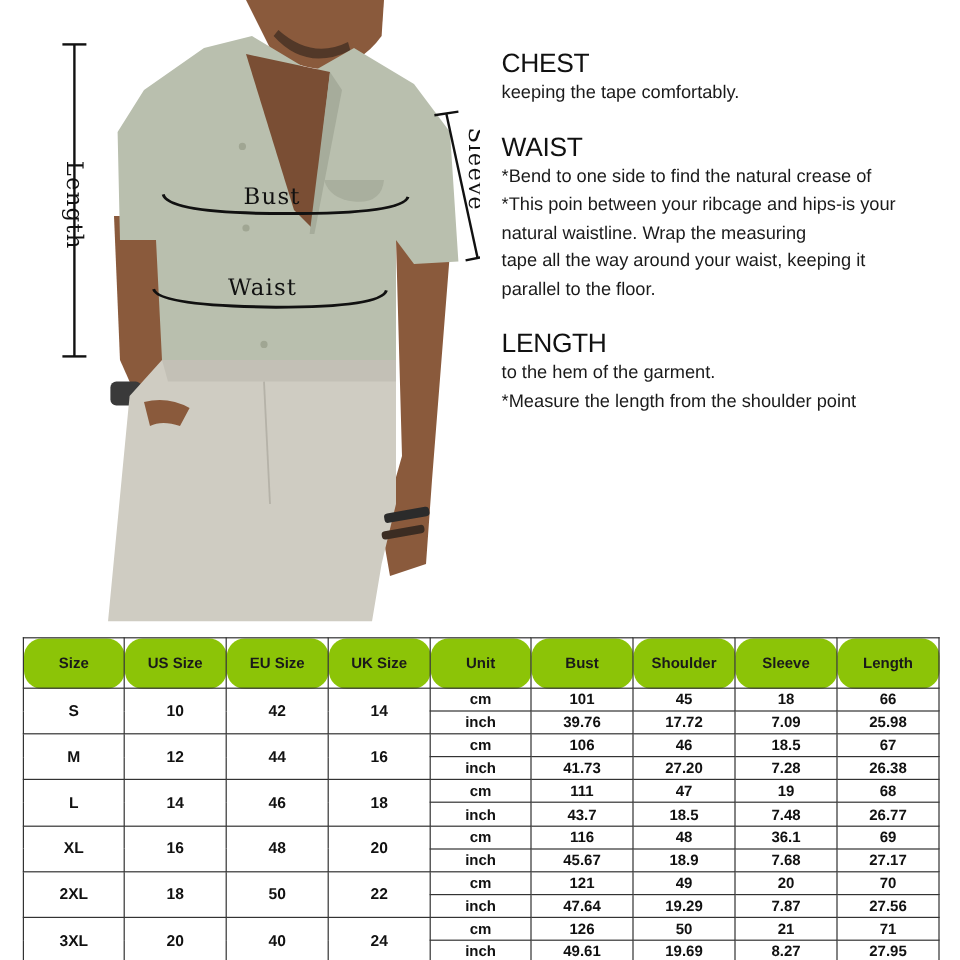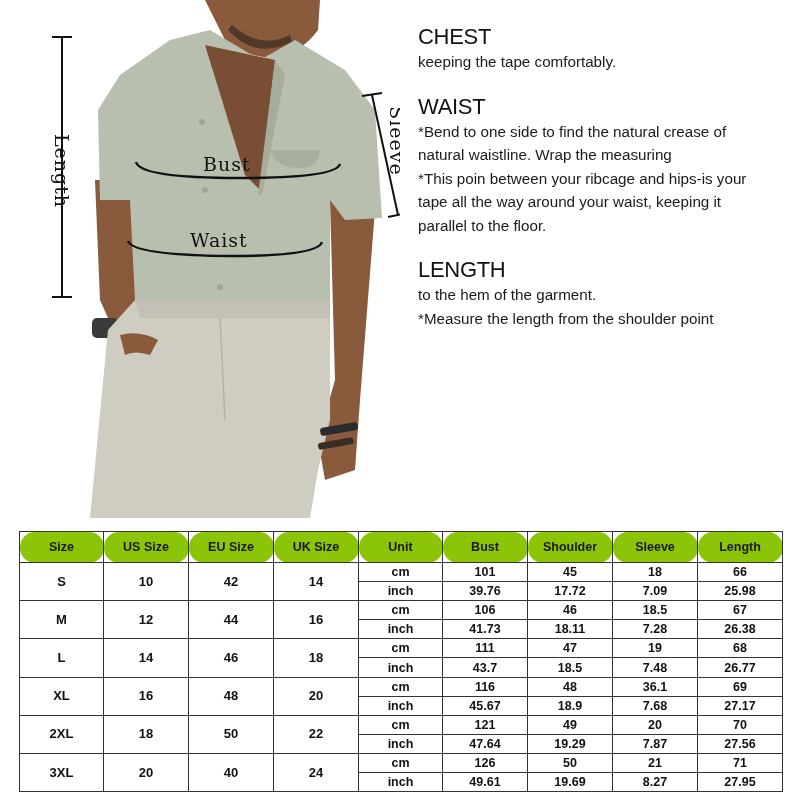--- a/index.html
+++ b/index.html
@@ -9,29 +9,29 @@
     
     .photo { position: absolute; left: 0; top: 0; width: 400px; height: 518px; overflow: hidden; }
     .photo svg { position: absolute; left: 0; top: 0; }
     .measure-label { position: absolute; font-family: "DejaVu Serif", "Liberation Serif", serif; font-size: 19px; color: #111; letter-spacing: 1px; }
     .label-length { left: 22px; top: 160px; transform: rotate(90deg); transform-origin: center; width: 80px; text-align: center; }
     .label-sleeve { left: 357px; top: 130px; transform: rotate(90deg); transform-origin: center; width: 80px; text-align: center; }
     .label-bust { left: 203px; top: 153px; }
     .label-waist { left: 190px; top: 229px; }
 
     
-    .guide { position: absolute; left: 418px; top: 24px; width: 380px; }
+    .guide { position: absolute; left: 418px; top: 40px; width: 380px; }
     .guide-section { margin-bottom: 20px; }
     .guide-heading { font-size: 22px; font-weight: normal; color: #111; line-height: 26px; letter-spacing: -0.3px; }
     .guide-line { font-size: 15.2px; line-height: 23.5px; color: #1a1a1a; white-space: nowrap; }
 
     
     .size-table { position: absolute; left: 19px; top: 531px; width: 763px; border-collapse: collapse; table-layout: fixed; }
     .size-table th, .size-table td { border: 1.5px solid #333; text-align: center; font-weight: bold; color: #111; }
-    .size-table th { background: #8cc407; font-size: 12.5px; height: 31px; color: #1a1a1a; border-radius: 15px; }
+    .size-table th { background: #8cc407; font-size: 12.5px; height: 42px; color: #1a1a1a; border-radius: 15px; }
     .size-table td { font-size: 12.5px; height: 19.1px; line-height: 16px; padding: 0; }
     .size-table td.merged { font-size: 13px; }
   </style>
 </head>
 <body>
 
 <div class="photo">
   <svg width="400" height="518" viewBox="0 0 400 518">
 
     <path d="M205 0 L320 0 L318 30 Q300 55 270 58 Q240 55 225 40 Z" fill="#8a5a3c"></path>
@@ -82,22 +82,22 @@
 </div>
 
 <div class="guide">
   <div class="guide-section">
     <div class="guide-heading">CHEST</div>
     <div class="guide-line">keeping the tape comfortably.</div>
   </div>
   <div class="guide-section">
     <div class="guide-heading">WAIST</div>
     <div class="guide-line">*Bend to one side to find the natural crease of</div>
+    <div class="guide-line">*This poin between your ribcage and hips-is your</div>
     <div class="guide-line">natural waistline. Wrap the measuring</div>
-    <div class="guide-line">*This poin between your ribcage and hips-is your</div>
     <div class="guide-line">tape all the way around your waist, keeping it</div>
     <div class="guide-line">parallel to the floor.</div>
   </div>
   <div class="guide-section">
     <div class="guide-heading">LENGTH</div>
     <div class="guide-line">to the hem of the garment.</div>
     <div class="guide-line">*Measure the length from the shoulder point</div>
   </div>
 </div>
 
@@ -154,21 +154,21 @@
       <td rowspan="2" class="merged">16</td>
       <td>cm</td>
       <td>106</td>
       <td>46</td>
       <td>18.5</td>
       <td>67</td>
     </tr>
     <tr>
       <td>inch</td>
       <td>41.73</td>
-      <td>18.11</td>
+      <td>27.20</td>
       <td>7.28</td>
       <td>26.38</td>
     </tr>
 
     <tr>
       <td rowspan="2" class="merged">L</td>
       <td rowspan="2" class="merged">14</td>
       <td rowspan="2" class="merged">46</td>
       <td rowspan="2" class="merged">18</td>
       <td>cm</td>

